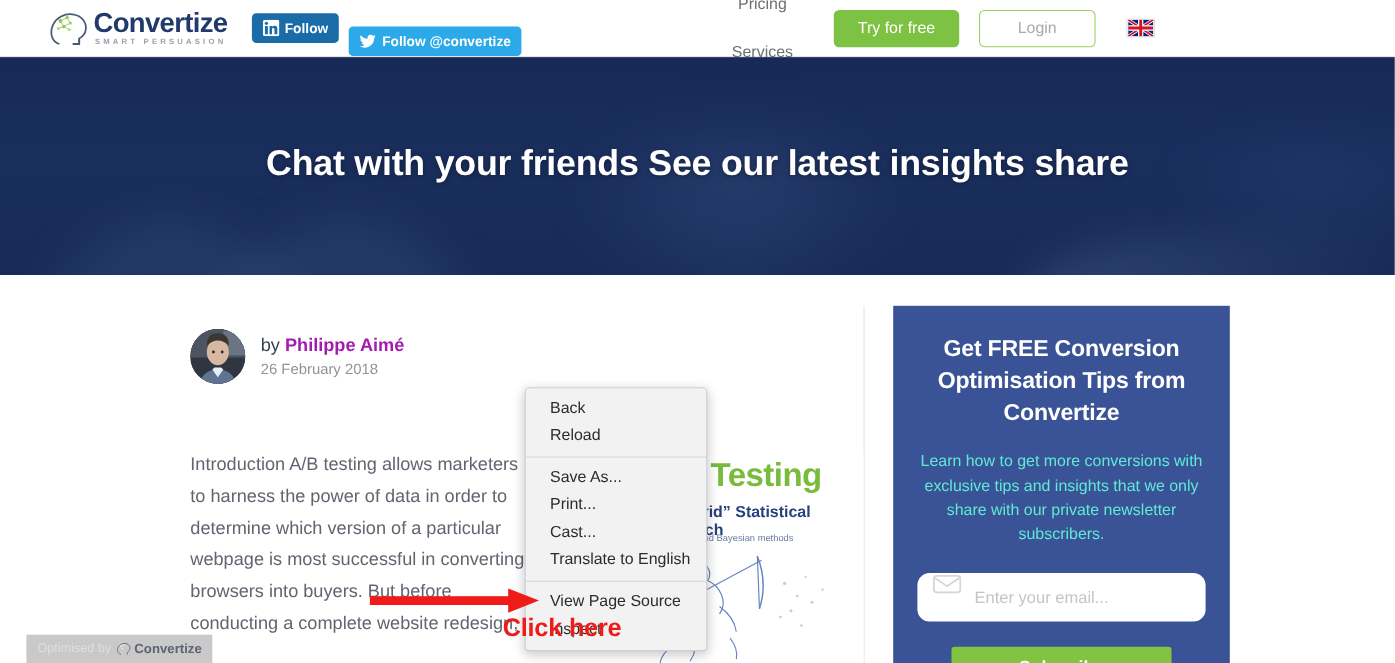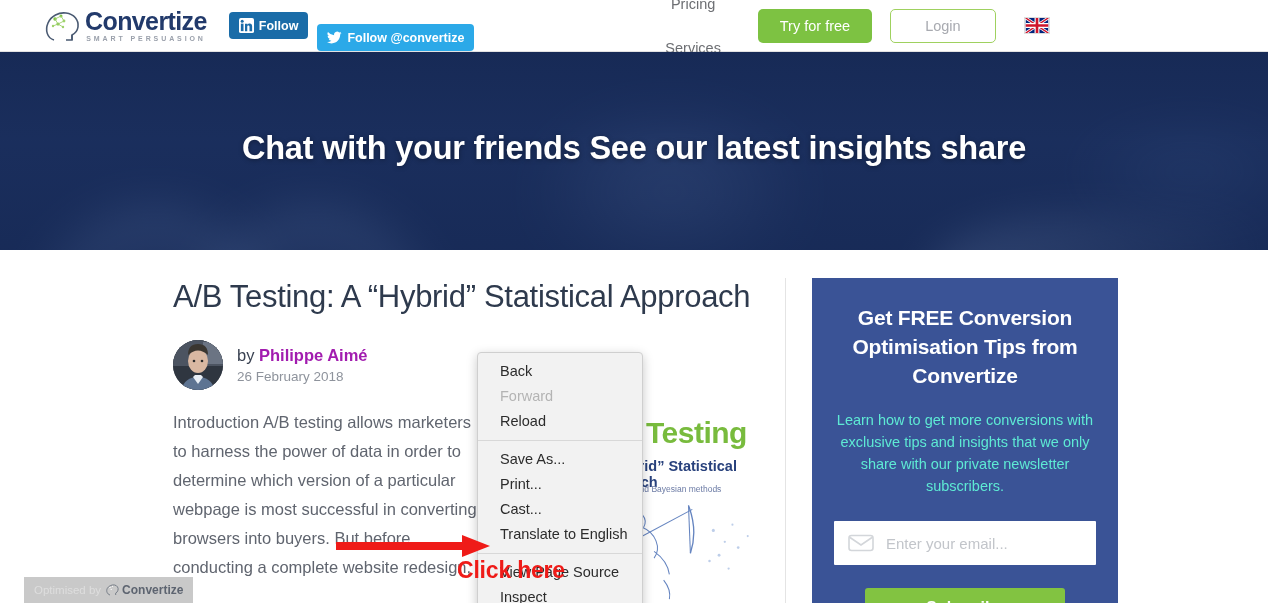--- a/index.html
+++ b/index.html
@@ -148,21 +148,21 @@
   .sidebar {
     position: absolute; left: 812px; top: 28px;
     width: 306px; height: 325px;
     background: #3a5396; color: #ffffff;
     padding: 26px 22px 0 22px; text-align: center;
   }
   .sb-title { font-size: 21px; font-weight: bold; line-height: 1.37; letter-spacing: -0.2px; }
   .sb-desc { font-size: 14.5px; line-height: 1.5; margin-top: 20px; color: #5eead4; }
   .sb-input-wrap {
     margin-top: 24px; height: 44px; background: #fff;
-    border-radius: 1px; display: flex; align-items: center;
+    border-radius: 11px; display: flex; 
     padding: 0 14px;
   }
   .env-ico { width: 26px; height: 20px; flex: 0 0 26px; }
   .sb-input {
     border: none; outline: none; flex: 1;
     font-size: 15px; color: #55595f; margin-left: 12px;
     font-family: inherit; background: transparent;
   }
   .sb-input::placeholder { color: #c2c5ca; }
   .sb-sub {
@@ -281,21 +281,20 @@
       <div class="hero-blob b5"></div>
       <div class="hero-vig"></div>
     </div>
     <div class="hero-title">Chat with your friends See our latest insights share</div>
   </div>
 
   <div class="content">
     <div class="divider"></div>
 
     <div class="article">
-      <h1 class="art-title">A/B Testing: A “Hybrid” Statistical Approach</h1>
       <div class="byline">
         <div class="avatar">
           <svg viewBox="0 0 50 50" width="50" height="50">
             <rect width="50" height="50" fill="#2f3640"></rect>
             <rect x="0" y="0" width="50" height="26" fill="#4c5461"></rect>
             <rect x="30" y="2" width="20" height="22" fill="#6b7483"></rect>
             <ellipse cx="25" cy="21" rx="10" ry="12" fill="#d9b8a2"></ellipse>
             <path d="M15 15 q10 -9 20 0 q0 -11 -10 -11 q-10 0 -10 11z" fill="#3a3630"></path>
             <circle cx="21" cy="21" r="1.3" fill="#2b2b2b"></circle>
             <circle cx="29" cy="21" r="1.3" fill="#2b2b2b"></circle>
@@ -362,21 +361,20 @@
           <path d="M2 4.5 L13 12 L24 4.5" fill="none" stroke="#d3d6da" stroke-width="1.6"></path>
         </svg>
         <input class="sb-input" type="email" placeholder="Enter your email..." style="">
       </div>
       <button class="sb-sub">Subscribe</button>
     </div>
   </div>
 
   <div class="ctx">
     <div class="ctx-item">Back</div>
-    <div class="ctx-item disabled">Forward</div>
     <div class="ctx-item">Reload</div>
     <div class="ctx-sep"></div>
     <div class="ctx-item">Save As...</div>
     <div class="ctx-item">Print...</div>
     <div class="ctx-item">Cast...</div>
     <div class="ctx-item">Translate to English</div>
     <div class="ctx-sep"></div>
     <div class="ctx-item">View Page Source</div>
     <div class="ctx-item">Inspect</div>
   </div>

